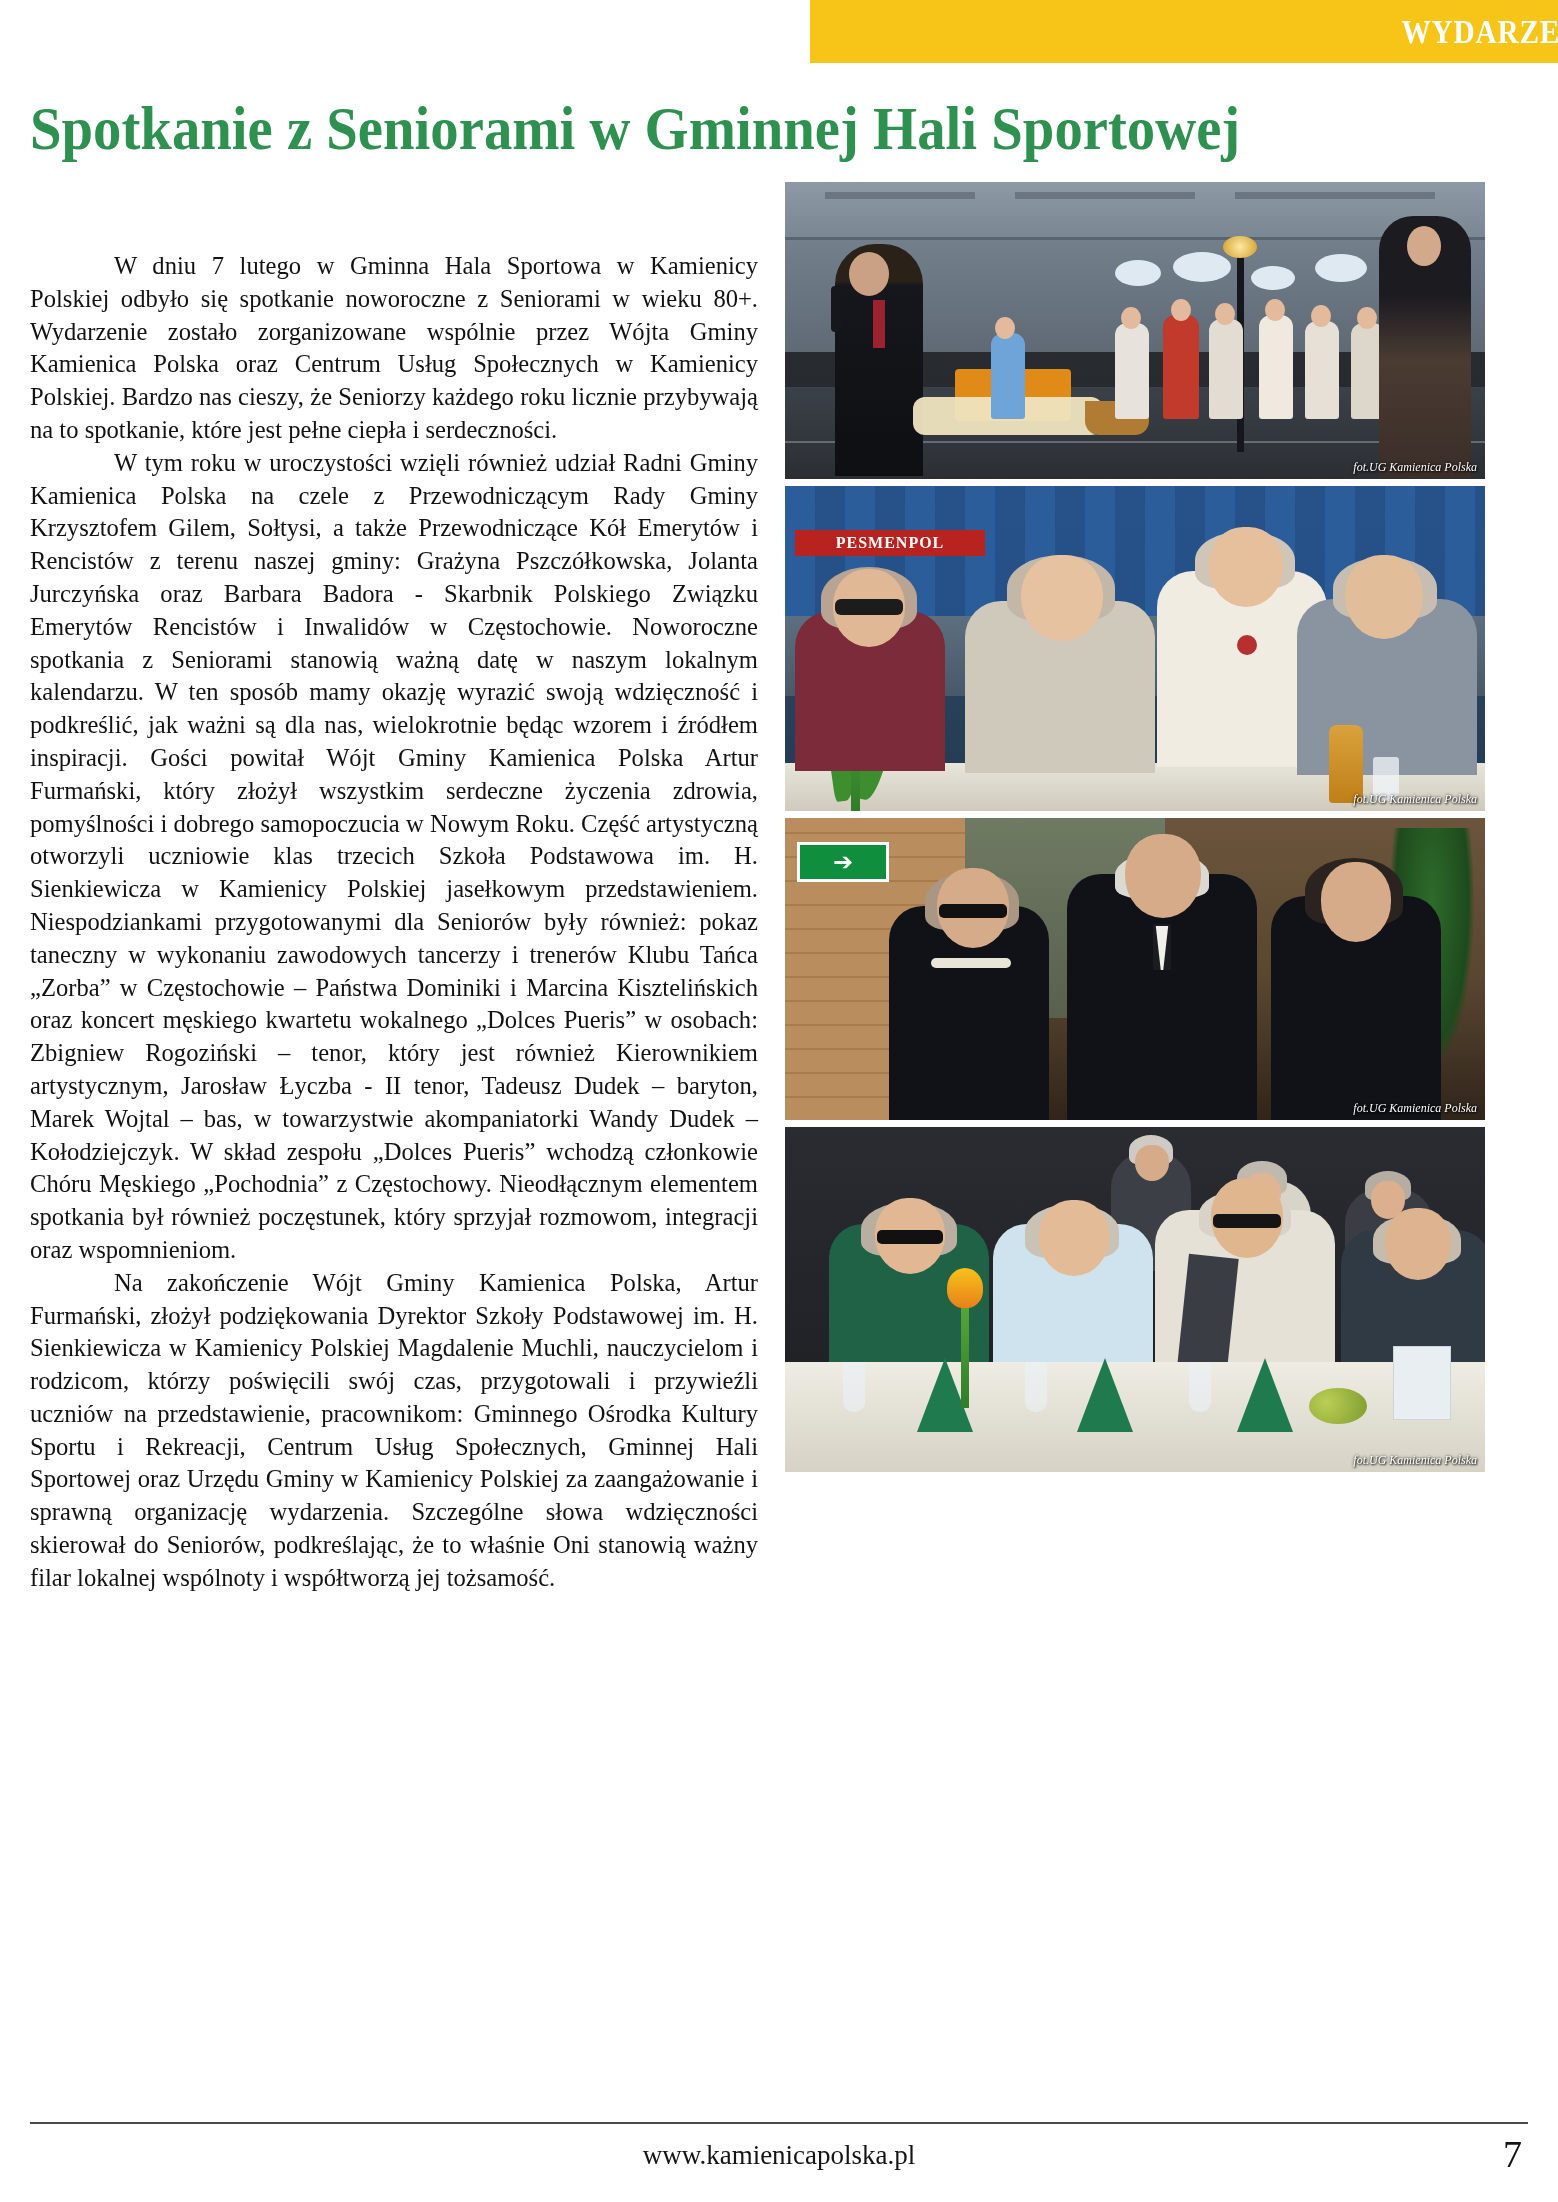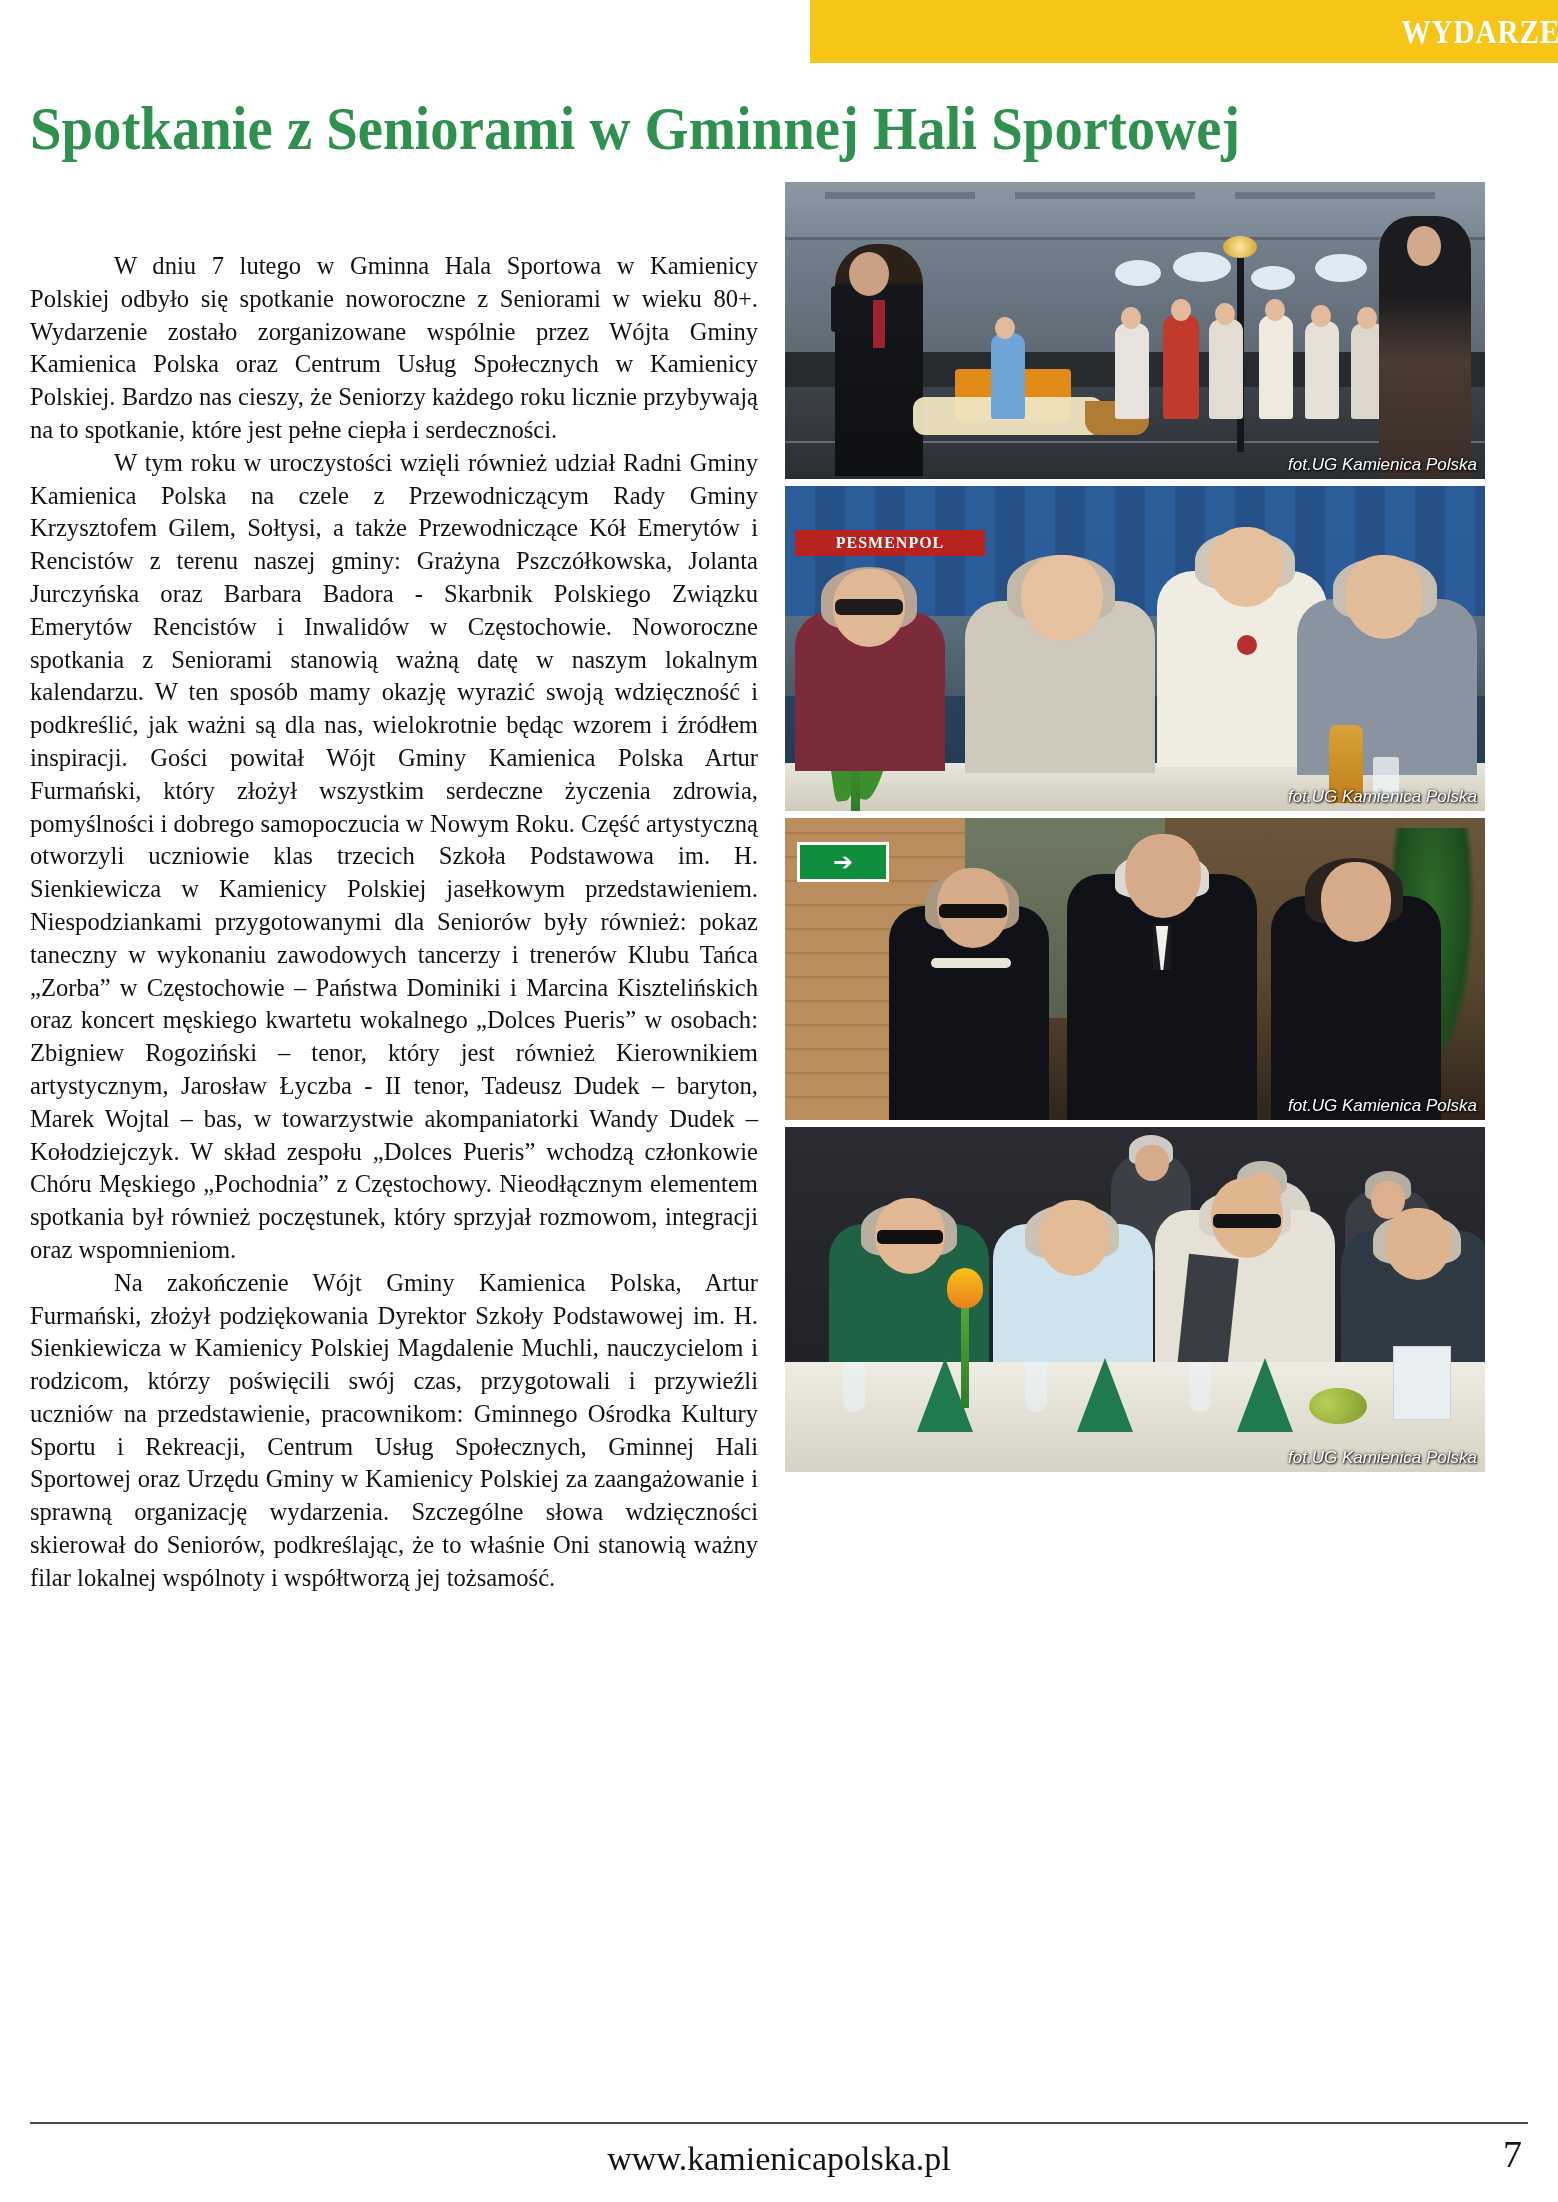--- a/index.html
+++ b/index.html
@@ -104,23 +104,23 @@
     width: 700px;
     overflow: hidden;
     margin-bottom: 7px;
     background: #2b2b2b;
   }
   .photo-caption {
     position: absolute;
     right: 8px;
     bottom: 4px;
     color: #ffffff;
-    font-family: Liberation Sans, sans-serif;
+    font-family: Liberation Serif, serif;
     font-style: italic;
-    font-size: 17px;
+    font-size: 12px;
     text-shadow: 0 0 3px rgba(0,0,0,0.9), 1px 1px 2px rgba(0,0,0,0.9);
     z-index: 6;
     white-space: nowrap;
   }
 
   .photo-1 { height: 297px; }
   .photo-2 { height: 325px; }
   .photo-3 { height: 302px; }
   .photo-4 { height: 345px; }
 
@@ -331,21 +331,21 @@
     height: 2px;
     background: #4a4a4a;
   }
   .footer-url {
     position: absolute;
     left: 0;
     top: 2140px;
     width: 1558px;
     text-align: center;
     font-family: "Liberation Serif", serif;
-    font-size: 34px;
+    font-size: 27px;
     color: #141414;
   }
   .footer-page {
     position: absolute;
     right: 36px;
     top: 2132px;
     font-family: "Liberation Serif", serif;
     font-size: 38px;
     color: #141414;
   }

